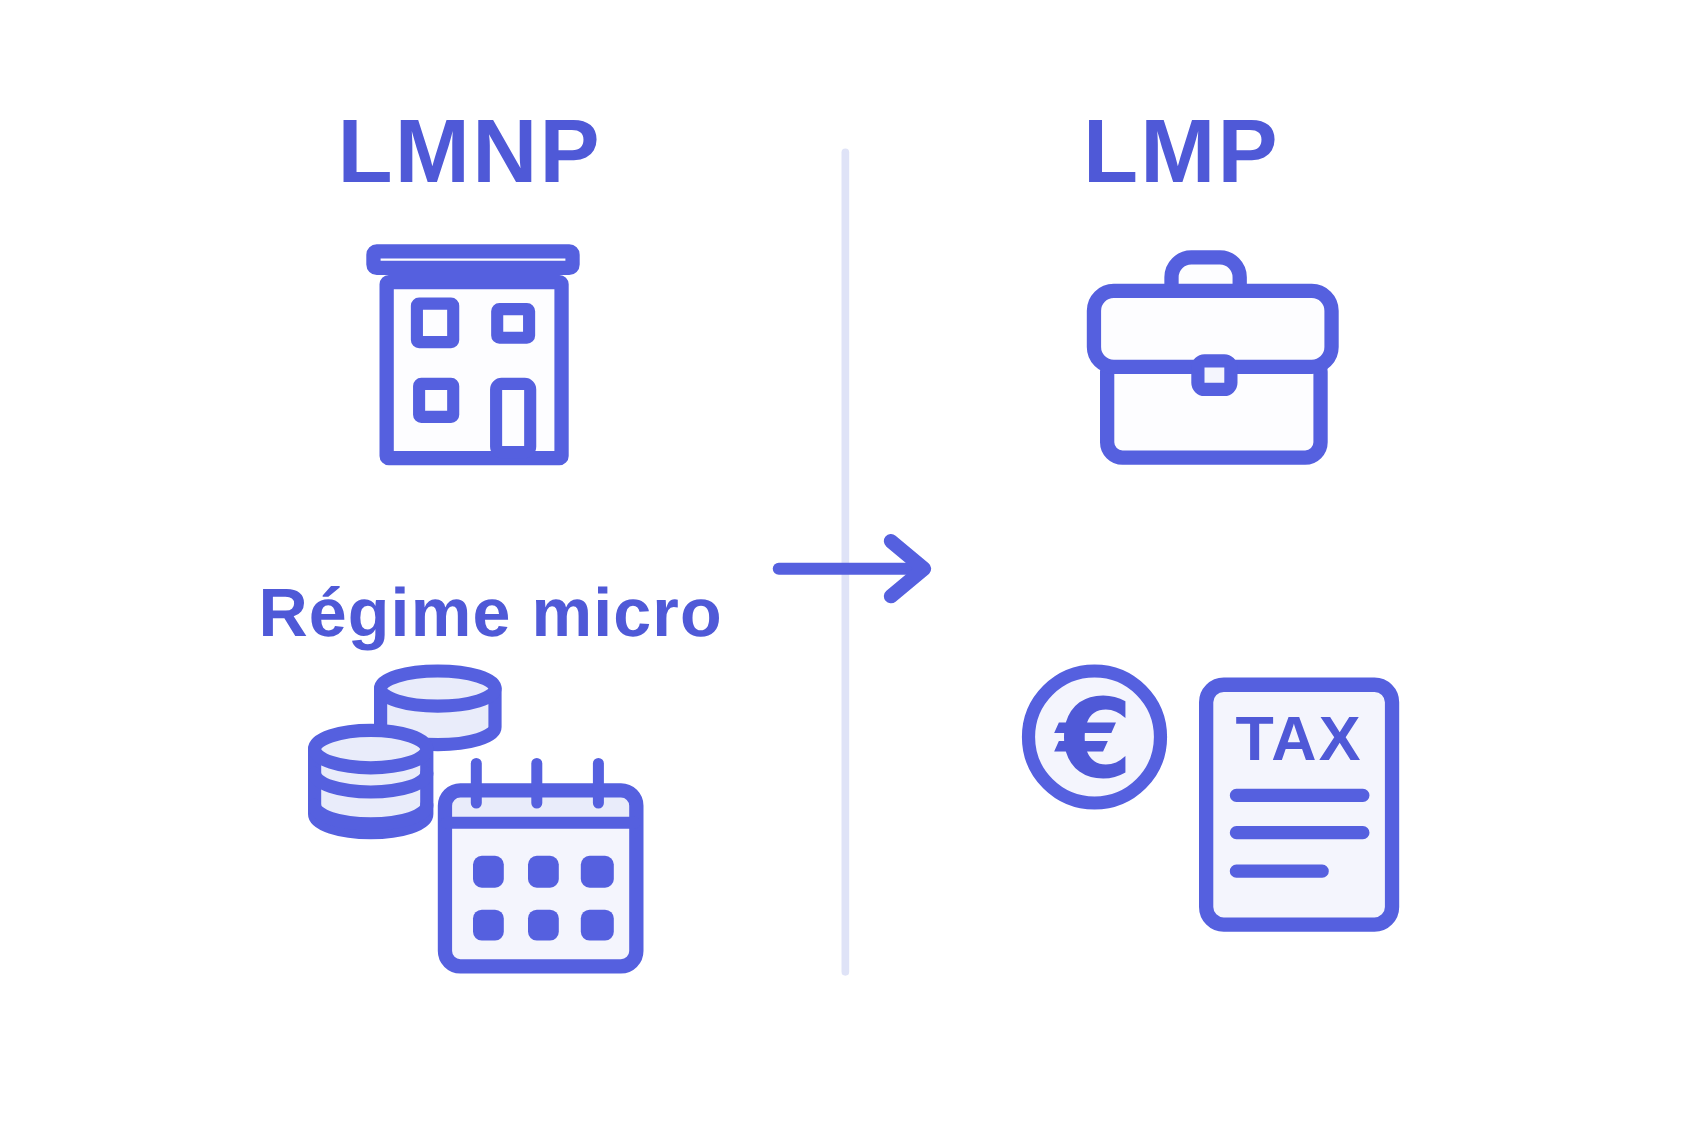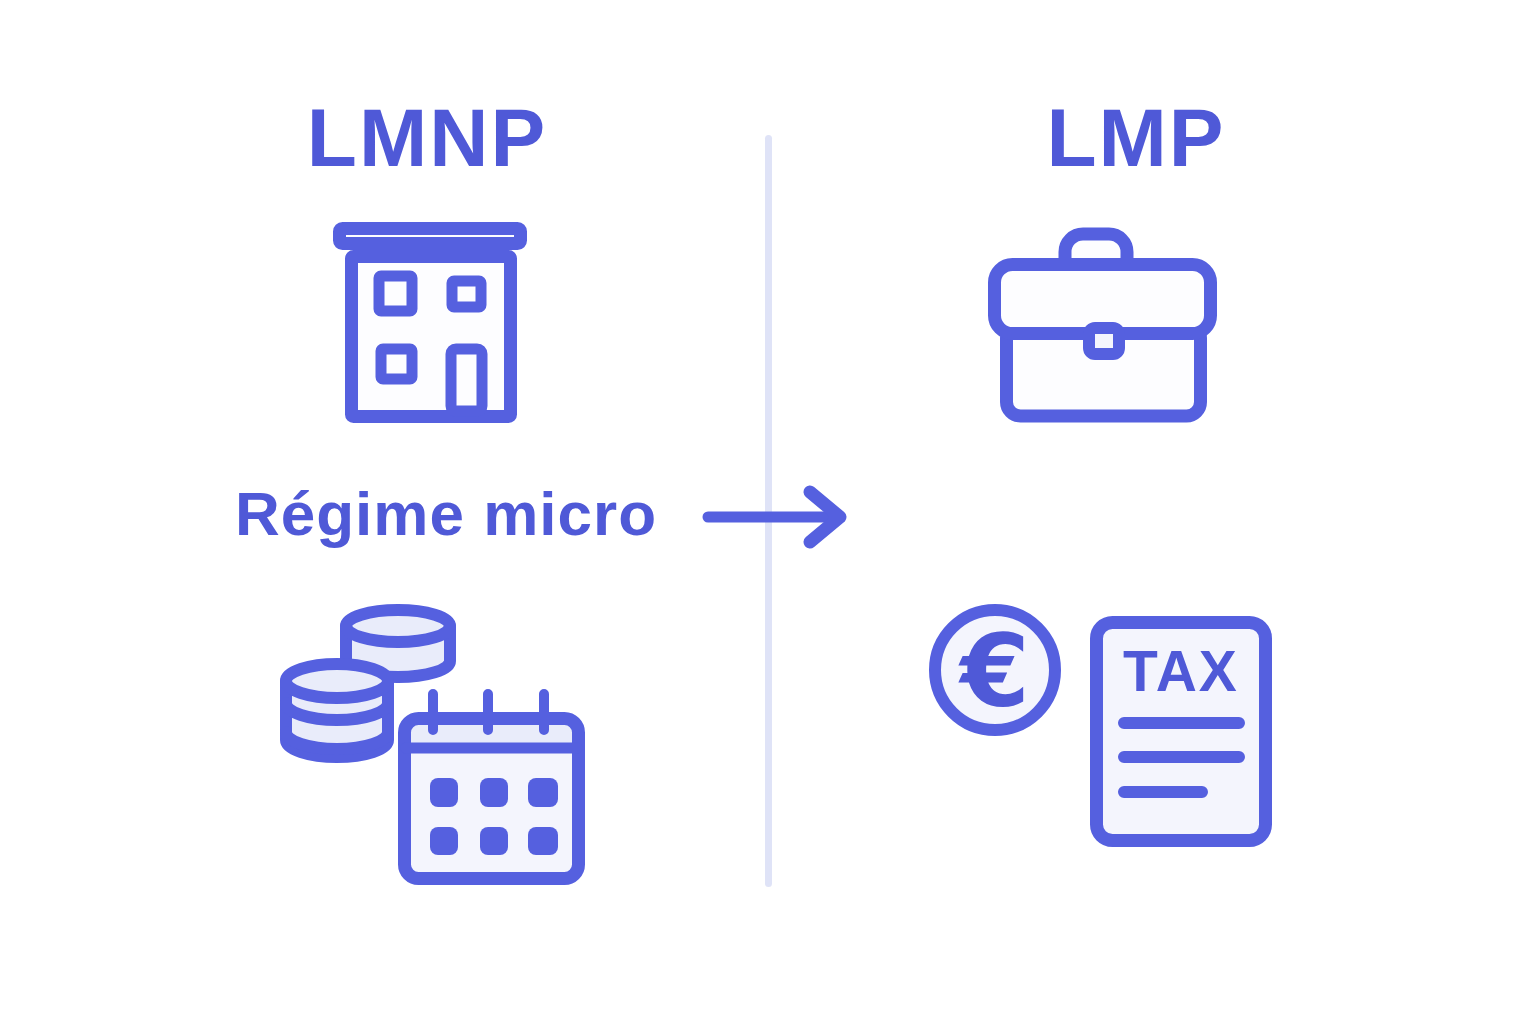--- a/index.html
+++ b/index.html
@@ -20,21 +20,21 @@
   }
   .abs { position: absolute; }
   .title {
     transform: translateX(-50%);
     font-size: 82px; font-weight: bold; line-height: 1;
     color: var(--accent); letter-spacing: 2px; white-space: nowrap;
   }
   .regime-label {
     transform: translateX(-50%);
     font-size: 62px; font-weight: bold; line-height: 1;
-    color: var(--accent); letter-spacing: 1px; white-space: nowrap;
+    color: var(--accent); letter-spacing: 1px; white-space: nowrap; margin-top: 44px;
   }
   .divider {
     width: 7px; background: var(--divider); border-radius: 4px;
   }
   
   .st { stroke: var(--icon-stroke); fill: none; stroke-linecap: round; stroke-linejoin: round; }
   .sw10 { stroke-width: 10; }
   .sw11 { stroke-width: 11; }
   .sw12 { stroke-width: 12; }
   .sw13 { stroke-width: 13; }
@@ -97,21 +97,21 @@
     </g>
   </svg>
 
   <div class="abs divider" style="left:765px; top:135px; height:752px;"></div>
 
   <svg class="abs" style="left:698px; top:478px;" width="150" height="80" viewBox="0 0 150 80">
     <path class="st sw11" d="M10,39 h120"></path>
     <path class="st sw13 nofill" d="M112,14 L142,39 L112,64"></path>
   </svg>
 
-  <div class="abs title" style="left:1136px; top:97px;">LMP</div>
+  <div class="abs title" style="left:1074px; top:97px;">LMP</div>
 
   <svg class="abs" style="left:985px; top:224px;" width="234" height="202" viewBox="0 0 234 202">
     <path class="st sw13 fw" d="M80,60 V28 a18,18 0 0 1 18,-18 h26 a18,18 0 0 1 18,18 v32"></path>
     <rect class="st sw13 fw" x="21.5" y="100" width="194" height="92" rx="14"></rect>
     <rect class="st sw13 fw" x="9.5" y="40.5" width="216" height="69" rx="18"></rect>
     <rect class="st sw12 flr" x="104" y="104" width="30" height="26" rx="6"></rect>
   </svg>
 
 
   <svg class="abs" style="left:928px; top:600px;" width="136" height="140" viewBox="0 0 136 140">

